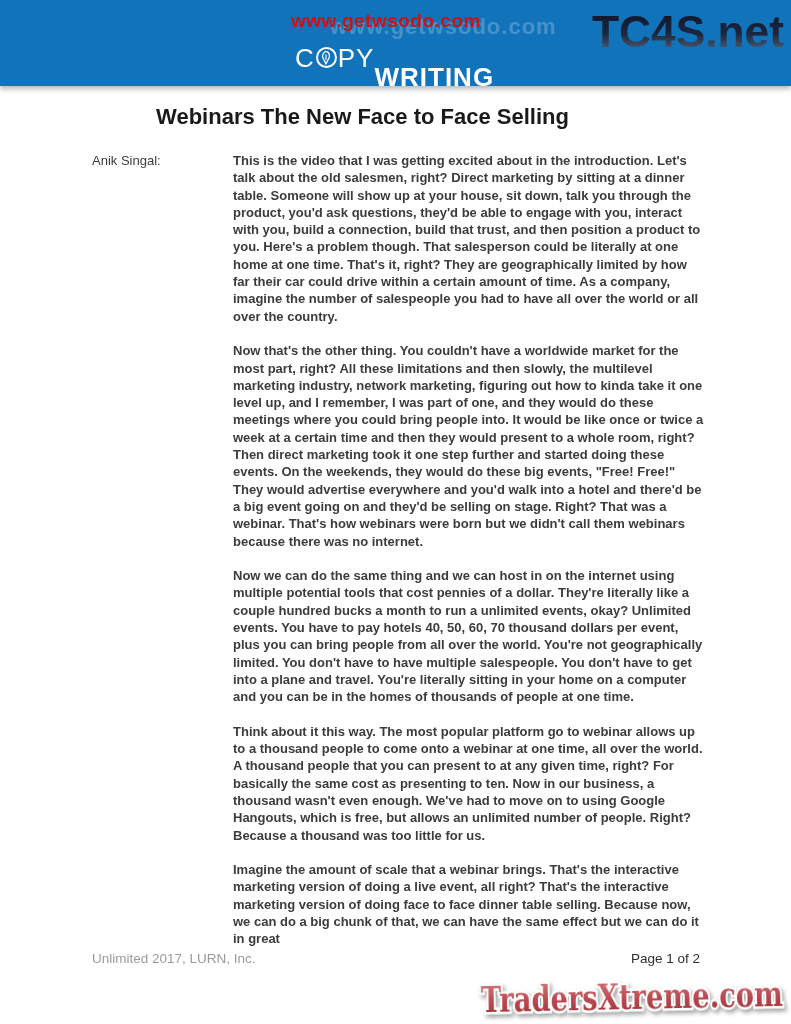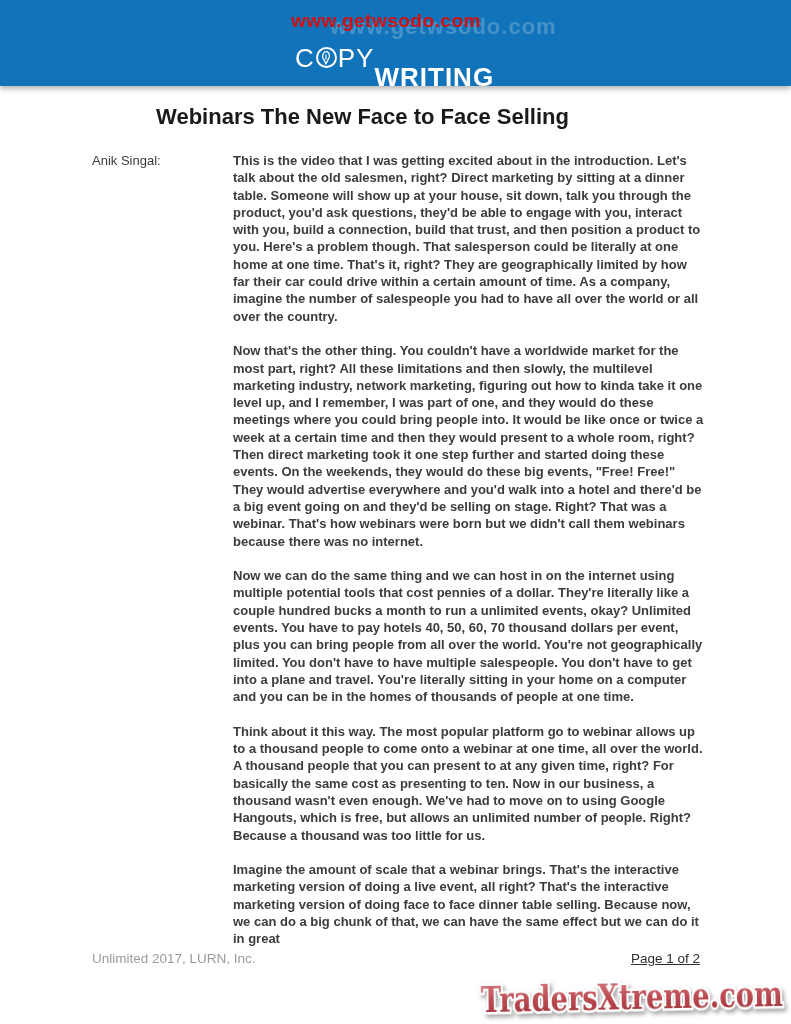--- a/index.html
+++ b/index.html
@@ -27,21 +27,21 @@
   
   .doc-title{position:absolute;left:0;top:104px;width:725px;text-align:center;
              font-size:22px;font-weight:bold;color:#1a1a1a;}
   .speaker{position:absolute;left:92px;top:152px;font-size:13px;color:#3c3c3c;line-height:17.3px;}
   .transcript{position:absolute;left:233px;top:152px;width:474px;font-size:13px;
               color:#3c3c3c;line-height:17.3px;text-align:left;}
   .para{margin:0 0 17.3px 0;font-weight:bold;}
 
   
   .footer-copyright{position:absolute;left:92px;top:951px;font-size:13.5px;color:#9b9b9b;}
-  .footer-page{position:absolute;right:91px;top:951px;font-size:13.5px;color:#2e2e2e;text-decoration:underline;}
+  .footer-page{position:absolute;right:91px;top:951px;font-size:13.5px;color:#2e2e2e;}
 
   
   .wm-center{position:absolute;left:249px;top:482px;filter:drop-shadow(3px 4px 2px rgba(0,0,0,0.40));}
   .wm-bottom{position:absolute;left:474px;top:972px;transform:rotate(-1.2deg);
              filter:drop-shadow(2px 3px 2px rgba(0,0,0,0.35));}
   svg text{user-select:none;}
 </style>
 </head>
 <body>
 
@@ -62,20 +62,32 @@
         </span>
         <span class="logo-light">PY</span>
         <span class="logo-bold">WRITING</span>
       </div>
       <div class="logo-row2">
         <span class="logo-line"></span>
         <span class="logo-academy">ACADEMY</span>
       </div>
     </div>
 
+    <div class="tc4s">
+      <svg width="200" height="54" viewBox="0 0 200 54">
+        <defs>
+          <linearGradient id="tcgrad" x1="0" y1="0" x2="0" y2="1">
+            <stop offset="0%" stop-color="#0d1224"></stop>
+            <stop offset="55%" stop-color="#1b2740"></stop>
+            <stop offset="100%" stop-color="#5d7086"></stop>
+          </linearGradient>
+        </defs>
+        <text x="0" y="42" font-family="Liberation Sans, sans-serif" font-weight="bold" font-size="44" fill="url(#tcgrad)" textLength="192" lengthAdjust="spacingAndGlyphs">TC4S.net</text>
+      </svg>
+    </div>
   </div>
 
   <div class="doc-title">Webinars The New Face to Face Selling</div>
   <div class="speaker">Anik Singal:</div>
   <div class="transcript">
       <div class="para">This is the video that I was getting excited about in the introduction. Let's talk about the old salesmen, right? Direct marketing by sitting at a dinner table. Someone will show up at your house, sit down, talk you through the product, you'd ask questions, they'd be able to engage with you, interact with you, build a connection, build that trust, and then position a product to you. Here's a problem though. That salesperson could be literally at one home at one time. That's it, right? They are geographically limited by how far their car could drive within a certain amount of time. As a company, imagine the number of salespeople you had to have all over the world or all over the country.</div>
       <div class="para">Now that's the other thing. You couldn't have a worldwide market for the most part, right? All these limitations and then slowly, the multilevel marketing industry, network marketing, figuring out how to kinda take it one level up, and I remember, I was part of one, and they would do these meetings where you could bring people into. It would be like once or twice a week at a certain time and then they would present to a whole room, right? Then direct marketing took it one step further and started doing these events. On the weekends, they would do these big events, "Free! Free!" They would advertise everywhere and you'd walk into a hotel and there'd be a big event going on and they'd be selling on stage. Right? That was a webinar. That's how webinars were born but we didn't call them webinars because there was no internet.</div>
       <div class="para">Now we can do the same thing and we can host in on the internet using multiple potential tools that cost pennies of a dollar. They're literally like a couple hundred bucks a month to run a unlimited events, okay? Unlimited events. You have to pay hotels 40, 50, 60, 70 thousand dollars per event, plus you can bring people from all over the world. You're not geographically limited. You don't have to have multiple salespeople. You don't have to get into a plane and travel. You're literally sitting in your home on a computer and you can be in the homes of thousands of people at one time.</div>
       <div class="para">Think about it this way. The most popular platform go to webinar allows up to a thousand people to come onto a webinar at one time, all over the world. A thousand people that you can present to at any given time, right? For basically the same cost as presenting to ten. Now in our business, a thousand wasn't even enough. We've had to move on to using Google Hangouts, which is free, but allows an unlimited number of people. Right? Because a thousand was too little for us.</div>
       <div class="para">Imagine the amount of scale that a webinar brings. That's the interactive marketing version of doing a live event, all right? That's the interactive marketing version of doing face to face dinner table selling. Because now, we can do a big chunk of that, we can have the same effect but we can do it in great</div>

